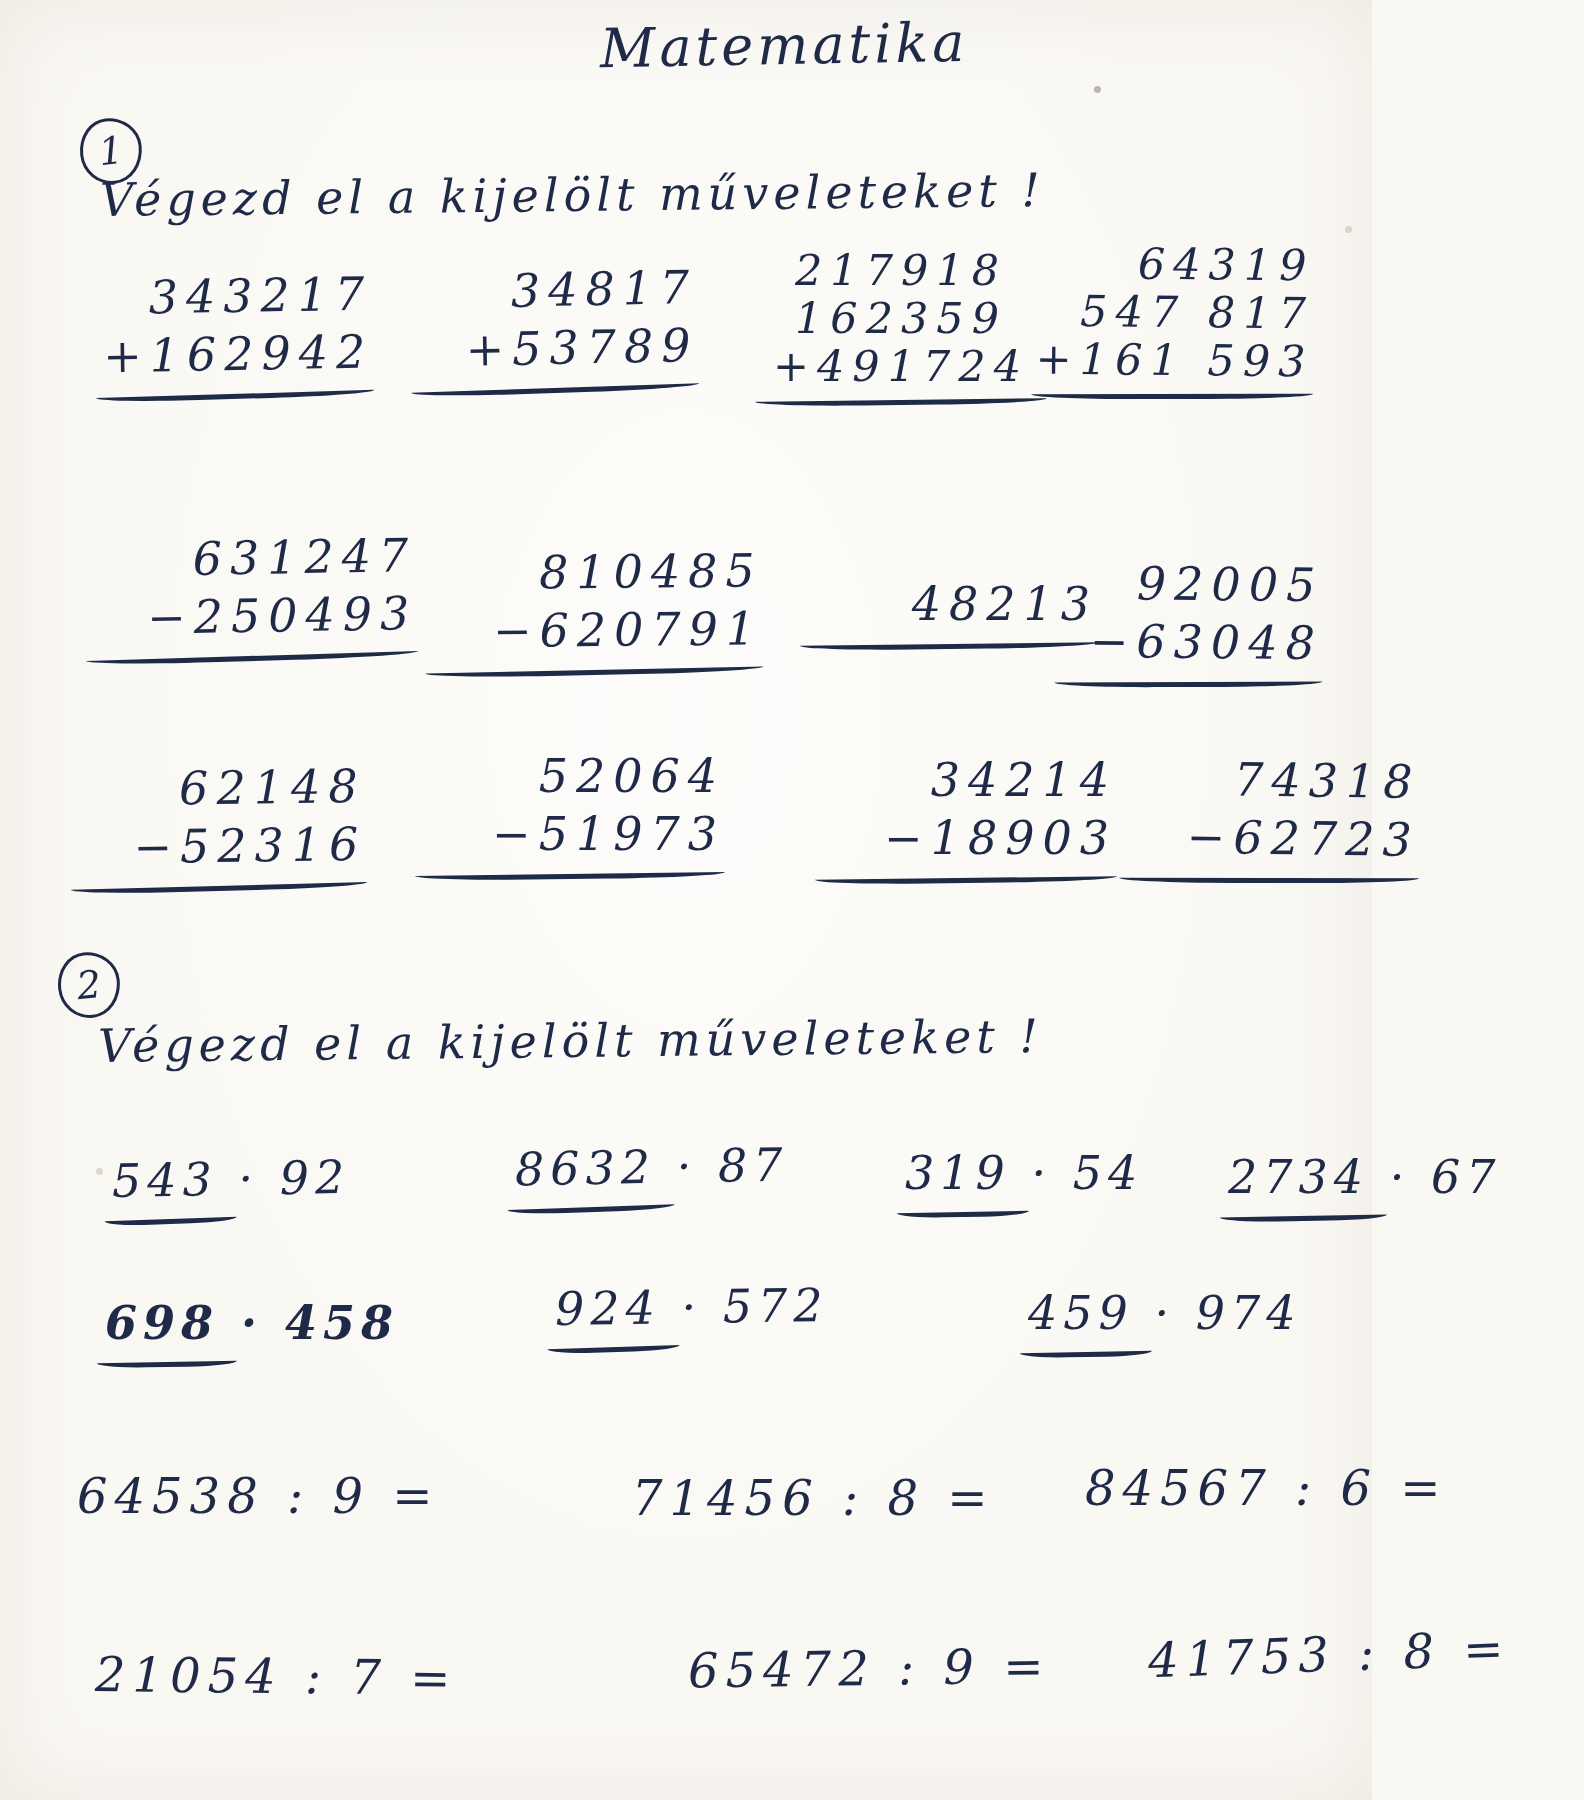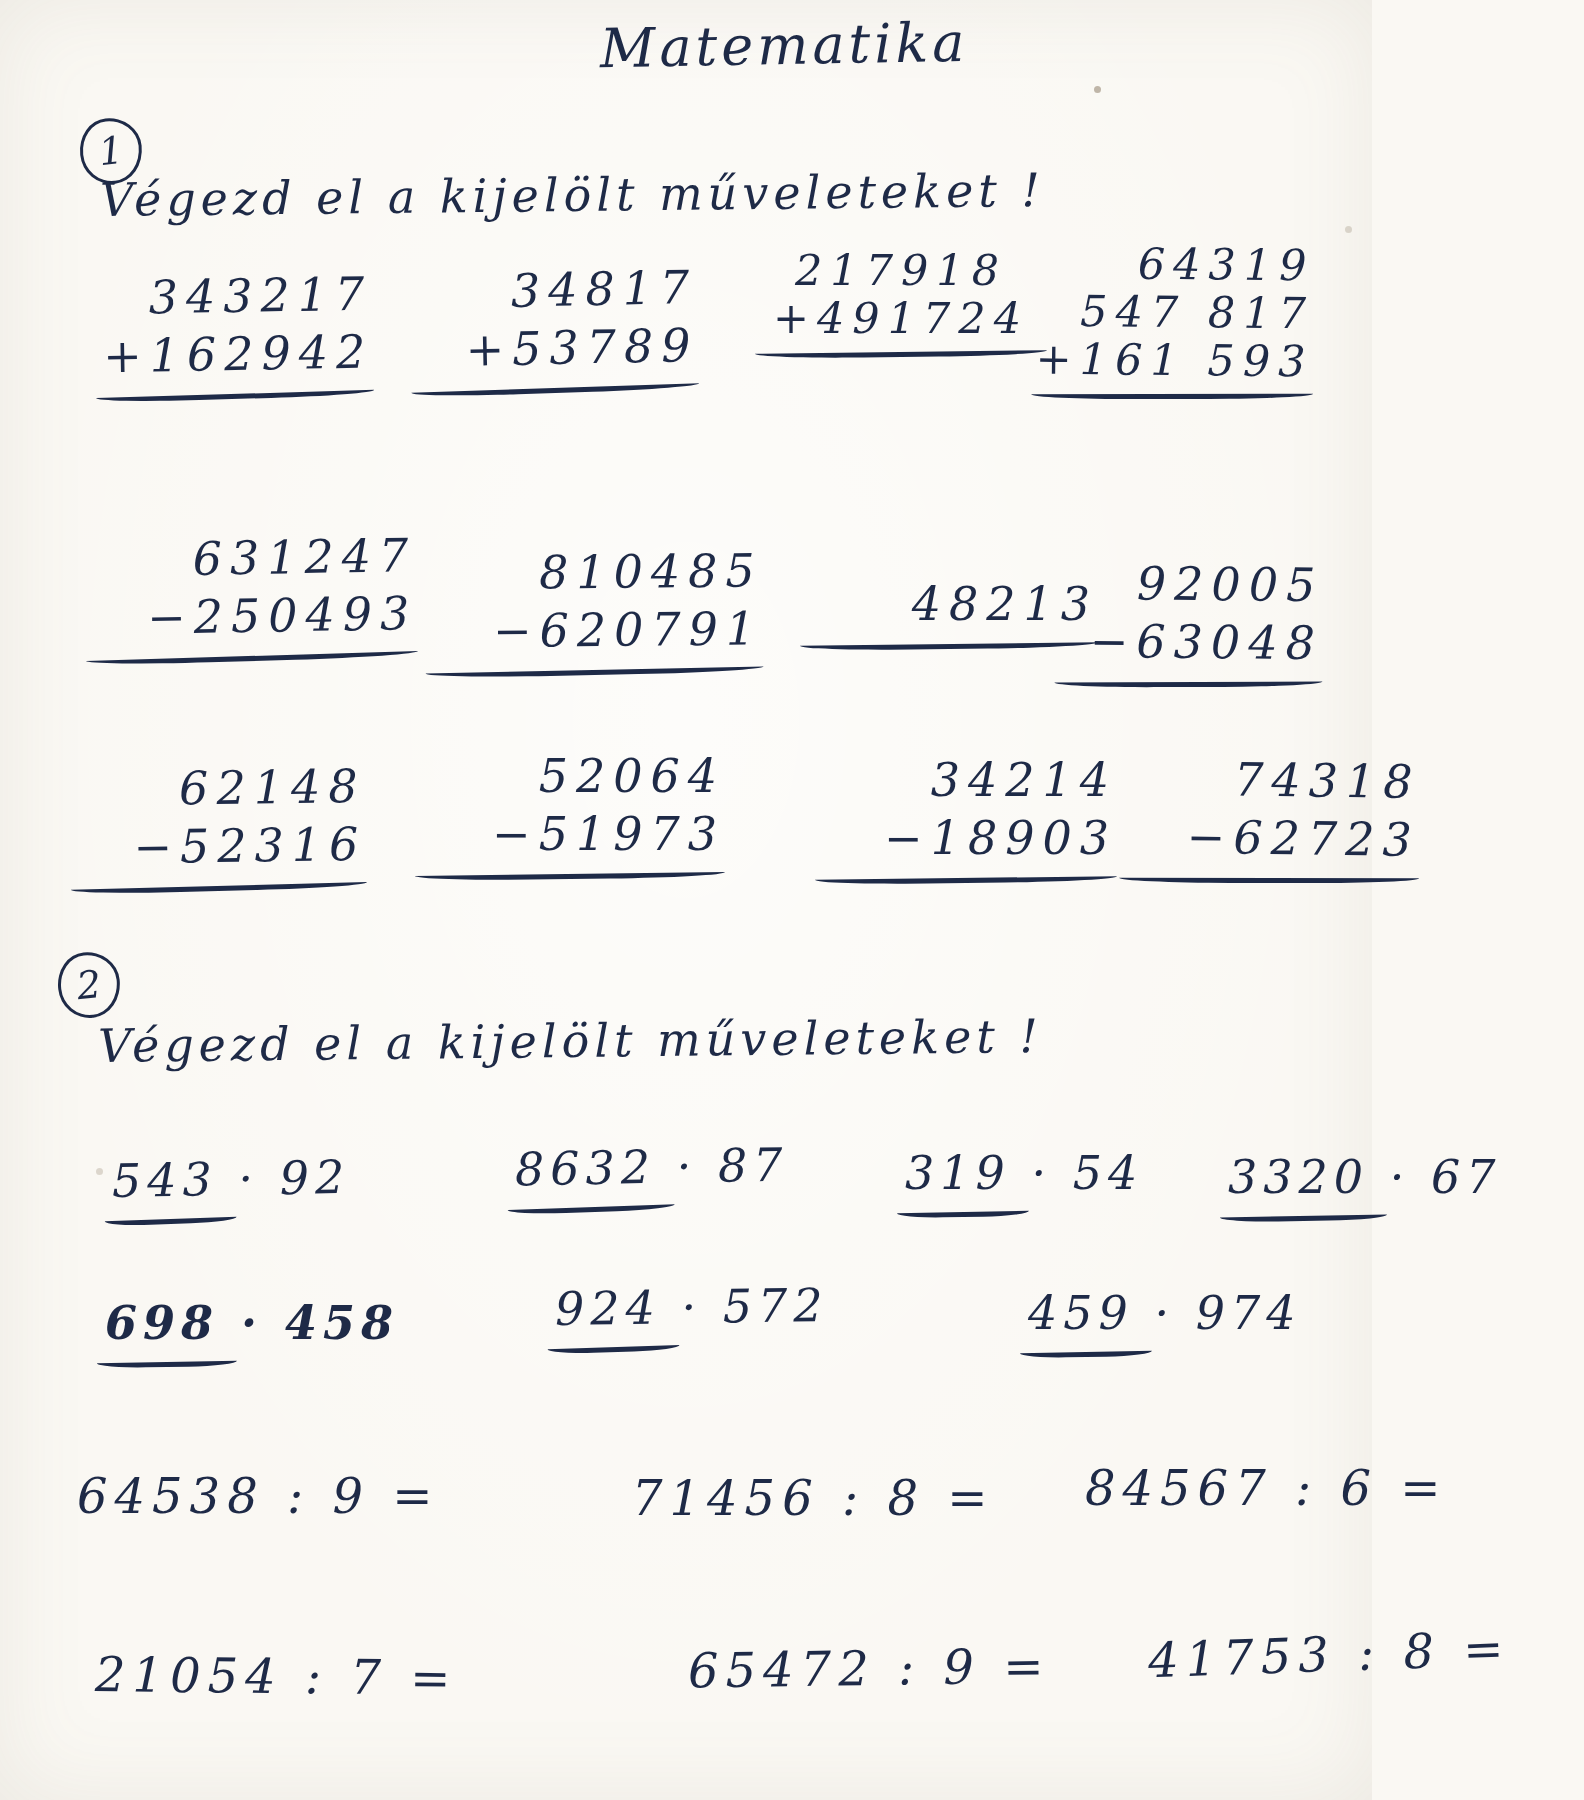--- a/index.html
+++ b/index.html
@@ -99,20 +99,21 @@
     <span class="vline">+162942</span>
     <div class="sumline"></div>
   </div>
   <div class="vprob" style="left:410px;top:262px;width:288px;transform:rotate(-1.2deg);">
     <span class="vline">34817</span>
     <span class="vline">+53789</span>
     <div class="sumline"></div>
   </div>
   <div class="vprob three" style="left:755px;top:246px;width:292px;text-align:center;">
     <span class="vline">217918</span>
+    <span class="vline">162359</span>
     <span class="vline">+491724</span>
     <div class="sumline"></div>
   </div>
   <div class="vprob three" style="left:1032px;top:240px;width:282px;transform:rotate(0.6deg);">
     <span class="vline">64319</span>
     <span class="vline">547 817</span>
     <span class="vline">+161 593</span>
     <div class="sumline"></div>
   </div>
 
@@ -168,21 +169,21 @@
   </div>
   <div class="mprob" style="left:515px;top:1140px;transform:rotate(-1deg);">
     <span class="mu">8632</span>
     <span>· 87</span>
   </div>
   <div class="mprob" style="left:905px;top:1146px;">
     <span class="mu">319</span>
     <span>· 54</span>
   </div>
   <div class="mprob" style="left:1228px;top:1150px;">
-    <span class="mu">3320</span>
+    <span class="mu">2734</span>
     <span>· 67</span>
   </div>
 
   <div class="mprob" style="left:105px;top:1296px;font-weight:bold;">
     <span class="mu">698</span>
     <span>· 458</span>
   </div>
   <div class="mprob" style="left:555px;top:1280px;transform:rotate(-0.8deg);">
     <span class="mu">924</span>
     <span>· 572</span>

